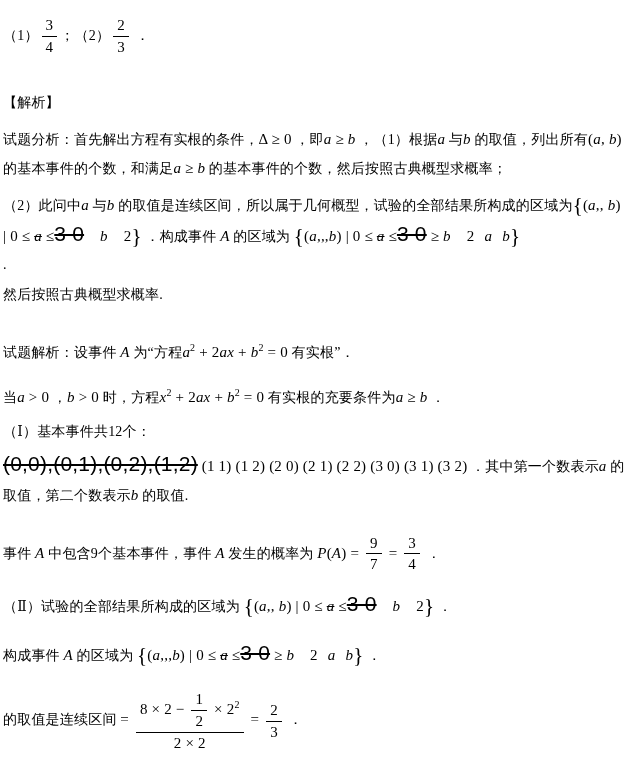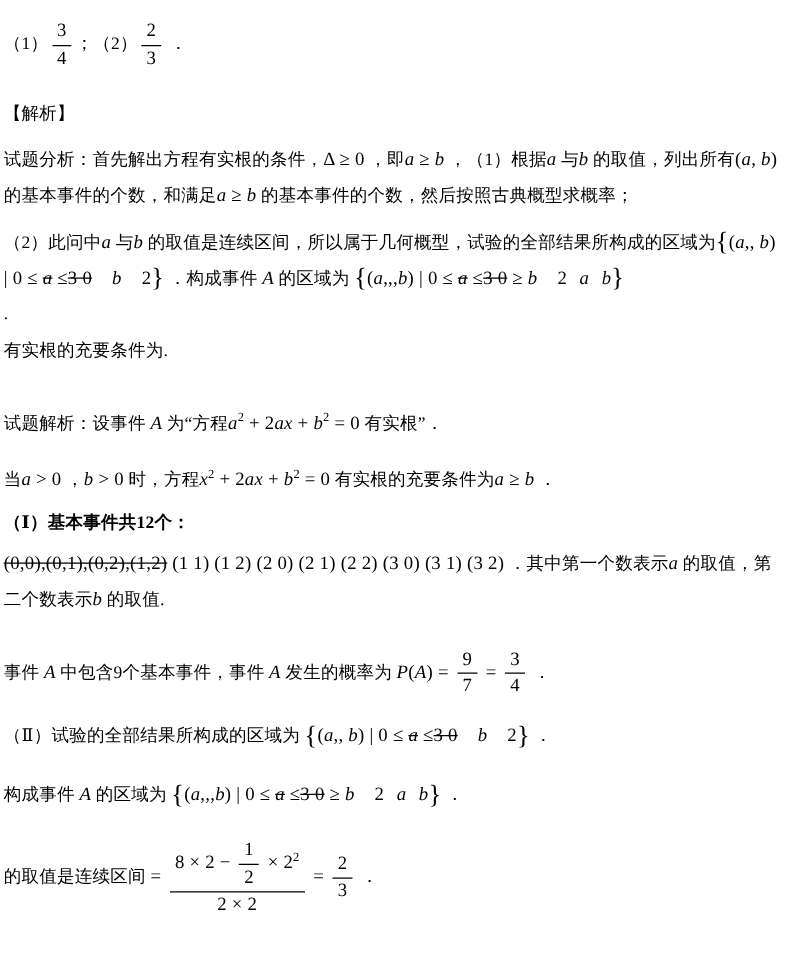--- a/index.html
+++ b/index.html
@@ -19,21 +19,21 @@
   }
   .para {
     margin: 0;
     line-height: 28px;
     letter-spacing: 0.2px;
   }
   
   .t   { font-family: inherit; }
   .mi  { font-style: italic; font-family: "Liberation Serif", "DejaVu Serif", serif; font-size: 15px; }
   .mn  { font-family: "Liberation Serif", "DejaVu Serif", serif; font-size: 15px; }
-  .s   { text-decoration: line-through; font-family: Liberation Serif, serif; font-size: 15px; }
+  .s   { text-decoration: line-through; font-family: Liberation Sans, sans-serif; font-size: 21px; }
   .si  { text-decoration: line-through; font-style: italic; font-family: "Liberation Serif", "DejaVu Serif", serif; font-size: 15px; }
   .sup { font-size: 10px; vertical-align: 6px; font-family: "Liberation Serif", "DejaVu Serif", serif; }
   .brace { font-size: 21px; font-family: "Liberation Serif", "DejaVu Serif", serif; vertical-align: -2px; line-height: 1; }
   .gap { display: inline-block; }
   .frac {
     display: inline-flex;
     flex-direction: column;
     align-items: center;
     vertical-align: middle;
     margin: 0 3px;
@@ -49,28 +49,28 @@
 
 <div class="para" style="margin-top:0;"><span class="t">（1）</span><span class="frac">
       <span class="num"><span class="mn">3</span></span>
       <span class="bar"></span>
       <span class="den"><span class="mn">4</span></span>
     </span><span class="t">；（2）</span><span class="frac">
       <span class="num"><span class="mn">2</span></span>
       <span class="bar"></span>
       <span class="den"><span class="mn">3</span></span>
     </span><span class="t"> ．</span></div>
-<div class="para" style="margin-top:21px;"><span class="t">【解析】</span></div>
+<div class="para" style="margin-top:32px;"><span class="t">【解析】</span></div>
 <div class="para" style="margin-top:8px;"><span class="t">试题分析：首先解出方程有实根的条件，</span><span class="mn">Δ ≥ 0</span><span class="t"> ，即</span><span class="mi">a</span><span class="mn"> ≥ </span><span class="mi">b</span><span class="t"> ，（1）根据</span><span class="mi">a</span><span class="t"> 与</span><span class="mi">b</span><span class="t"> 的取值，列出所有</span><span class="mn">(</span><span class="mi">a</span><span class="mn">, </span><span class="mi">b</span><span class="mn">)</span><span class="t"> 的基本事件的个数，和满足</span><span class="mi">a</span><span class="mn"> ≥ </span><span class="mi">b</span><span class="t"> 的基本事件的个数，然后按照古典概型求概率；</span></div>
 <div class="para" style="margin-top:8px;"><span class="t">（2）此问中</span><span class="mi">a</span><span class="t"> 与</span><span class="mi">b</span><span class="t"> 的取值是连续区间，所以属于几何概型，试验的全部结果所构成的区域为</span><span class="brace">{</span><span class="mn">(</span><span class="mi">a</span><span class="mn">,, </span><span class="mi">b</span><span class="mn">) | 0 ≤ </span><span class="si">a</span><span class="mn"> ≤</span><span class="s">3 0</span><span class="gap" style="width: 16px;"></span><span class="mi">b</span><span class="gap" style="width: 16px;"></span><span class="mn">2</span><span class="brace">}</span><span class="t"> ．构成事件 </span><span class="mi">A</span><span class="t"> 的区域为 </span><span class="brace">{</span><span class="mn">(</span><span class="mi">a</span><span class="mn">,,,</span><span class="mi">b</span><span class="mn">) | 0 ≤ </span><span class="si">a</span><span class="mn"> ≤</span><span class="s">3 0</span><span class="mn"> ≥ </span><span class="mi">b</span><span class="gap" style="width: 16px;"></span><span class="mn">2</span><span class="gap" style="width: 10px;"></span><span class="mi">a</span><span class="gap" style="width: 10px;"></span><span class="mi">b</span><span class="brace">}</span></div>
 <div class="para" style="margin-top:0;"><span class="t">.</span></div>
-<div class="para" style="margin-top:2px;"><span class="t">有实根的充要条件为.</span></div>
+<div class="para" style="margin-top:2px;"><span class="t">然后按照古典概型求概率.</span></div>
 <div class="para" style="margin-top:25px;"><span class="t">试题解析：设事件 </span><span class="mi">A</span><span class="t"> 为“方程</span><span class="mi">a</span><span class="sup">2</span><span class="mn"> + 2</span><span class="mi">ax</span><span class="mn"> + </span><span class="mi">b</span><span class="sup">2</span><span class="mn"> = 0</span><span class="t"> 有实根”．</span></div>
 <div class="para" style="margin-top:12px;"><span class="t">当</span><span class="mi">a</span><span class="mn"> &gt; 0</span><span class="t"> ，</span><span class="mi">b</span><span class="mn"> &gt; 0</span><span class="t"> 时，方程</span><span class="mi">x</span><span class="sup">2</span><span class="mn"> + 2</span><span class="mi">ax</span><span class="mn"> + </span><span class="mi">b</span><span class="sup">2</span><span class="mn"> = 0</span><span class="t"> 有实根的充要条件为</span><span class="mi">a</span><span class="mn"> ≥ </span><span class="mi">b</span><span class="t"> ．</span></div>
-<div class="para" style="margin-top:6px;font-weight:bold;"><span class="t">（Ⅰ）基本事件共12个：</span></div>
+<div class="para" style="margin-top:6px;"><span class="t">（Ⅰ）基本事件共12个：</span></div>
 <div class="para" style="margin-top:4px;"><span class="s">(0,0),(0,1),(0,2),(1,2)</span><span class="mn"> (1 1) (1 2) (2 0) (2 1) (2 2) (3 0) (3 1) (3 2)</span><span class="t"> ．其中第一个数表示</span><span class="mi">a</span><span class="t"> 的取值，第二个数表示</span><span class="mi">b</span><span class="t"> 的取值.</span></div>
 <div class="para" style="margin-top:24px;"><span class="t">事件 </span><span class="mi">A</span><span class="t"> 中包含9个基本事件，事件 </span><span class="mi">A</span><span class="t"> 发生的概率为 </span><span class="mi">P</span><span class="mn">(</span><span class="mi">A</span><span class="mn">) = </span><span class="frac">
       <span class="num"><span class="mn">9</span></span>
       <span class="bar"></span>
       <span class="den"><span class="mn">7</span></span>
     </span><span class="mn"> = </span><span class="frac">
       <span class="num"><span class="mn">3</span></span>
       <span class="bar"></span>
       <span class="den"><span class="mn">4</span></span>
     </span><span class="t"> ．</span></div>

